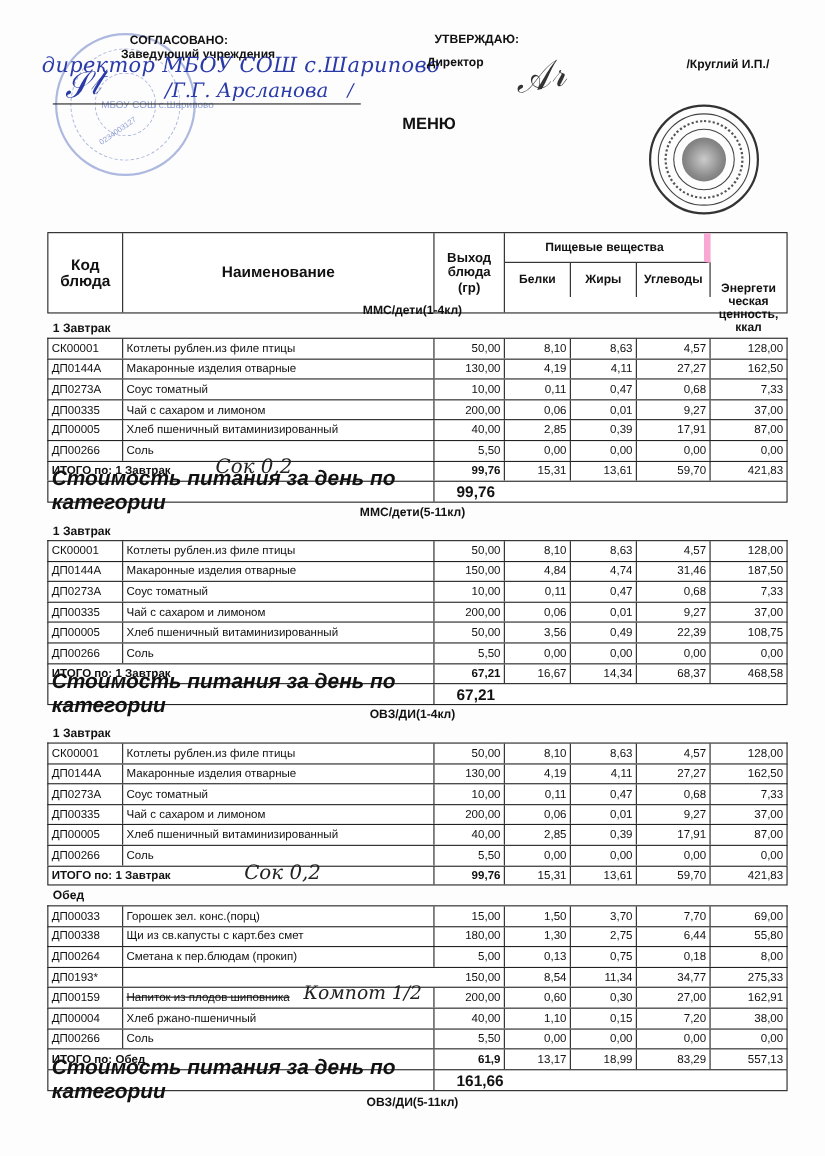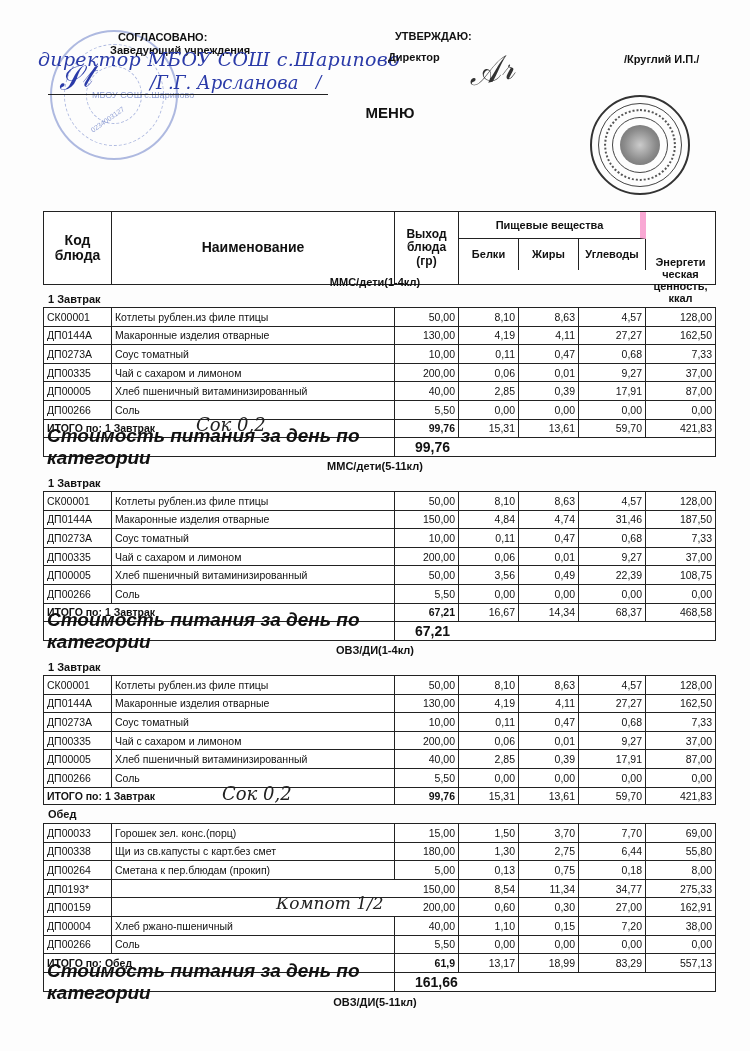--- a/index.html
+++ b/index.html
@@ -334,20 +334,21 @@
   <div class="row" style="top:878.8px;">
     <div class="c c-code">ДП0193*</div>
     <div class="c c-out num">150,00</div>
     <div class="c c-prot num">8,54</div>
     <div class="c c-fat num">11,34</div>
     <div class="c c-carb num">34,77</div>
     <div class="c c-kcal num">275,33</div>
   </div>
   <div class="row" style="top:897.4px;">
     <div class="c c-code">ДП00159</div>
+    <div class="c c-name" style="text-decoration:line-through;">Напиток из плодов шиповника</div>
     <div class="c c-out num">200,00</div>
     <div class="c c-prot num">0,60</div>
     <div class="c c-fat num">0,30</div>
     <div class="c c-carb num">27,00</div>
     <div class="c c-kcal num">162,91</div>
   </div>
   <div class="hand" style="left:276px; top:893px; font-size:17px;">Компот 1/2</div>
   <div class="row" style="top:916px;">
     <div class="c c-code">ДП00004</div>
     <div class="c c-name">Хлеб ржано-пшеничный</div>

